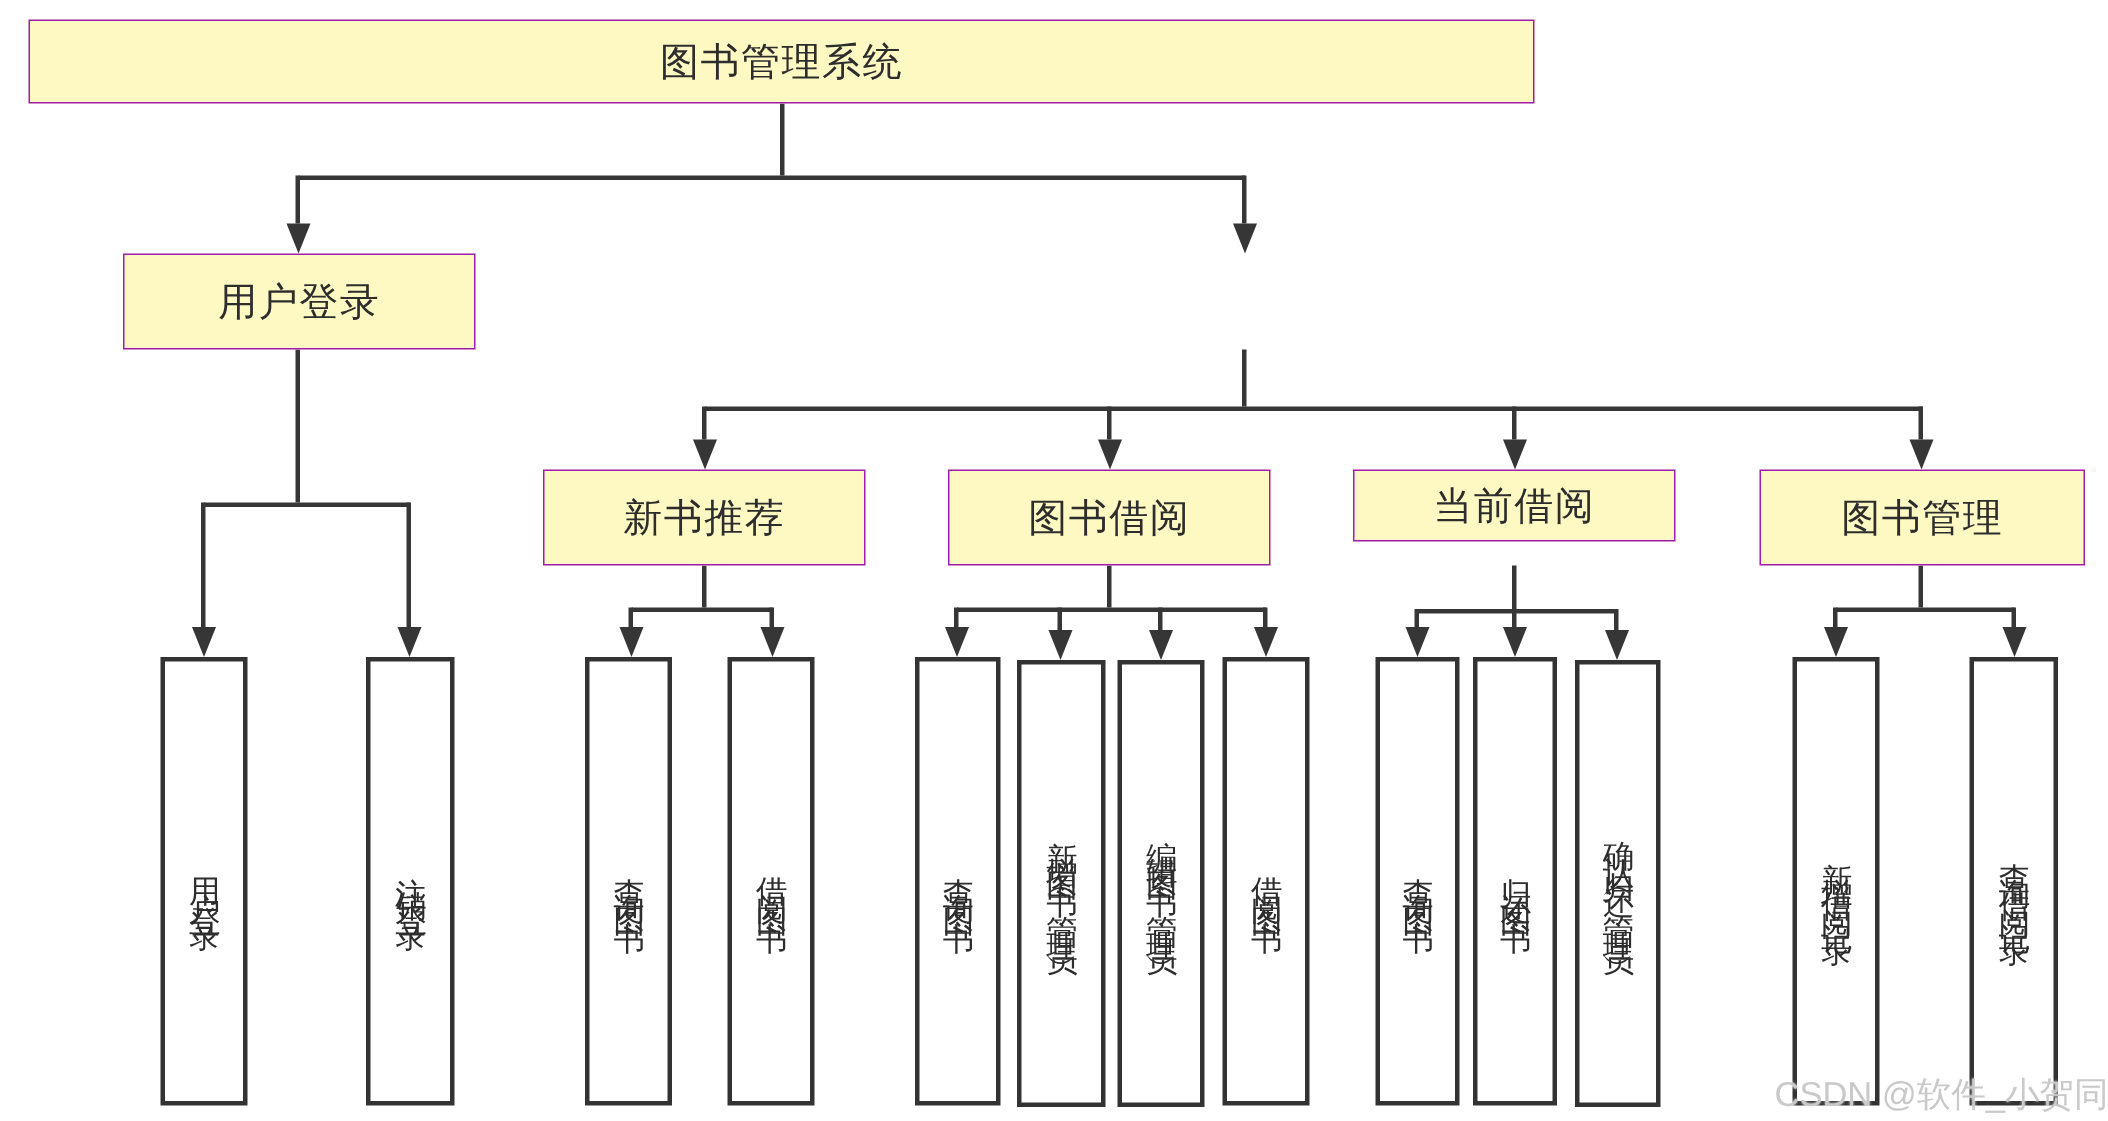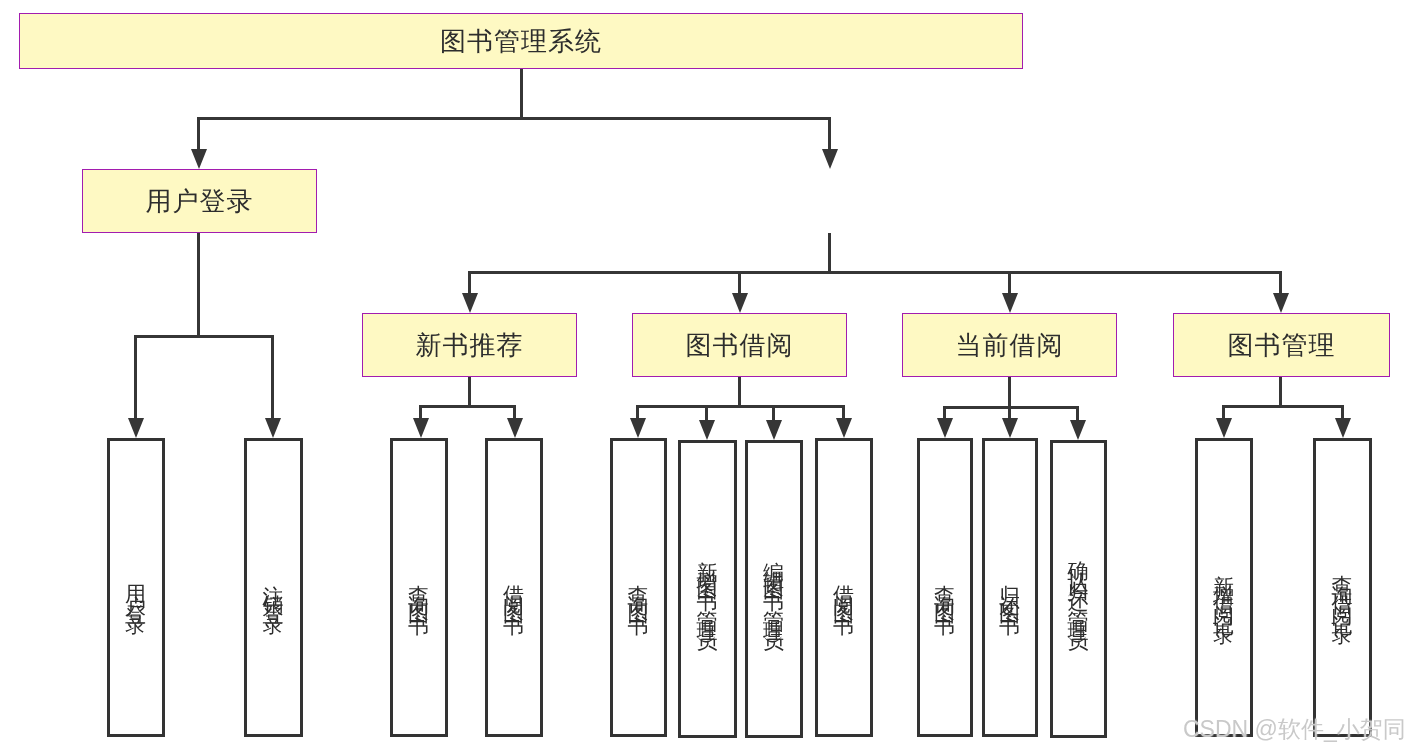--- a/index.html
+++ b/index.html
@@ -66,21 +66,21 @@
   <div class="hbox" style="left:82px;top:169px;width:235px;height:64px;">
     <span>用户登录</span>
   </div>
 
   <div class="hbox" style="left:362px;top:313px;width:215px;height:64px;">
     <span>新书推荐</span>
   </div>
   <div class="hbox" style="left:632px;top:313px;width:215px;height:64px;">
     <span>图书借阅</span>
   </div>
-  <div class="hbox" style="left:902px;top:313px;width:215px;height:64px;">
+  <div class="hbox" style="left:902px;top:313px;width:215px;height:48px;">
     <span>当前借阅</span>
   </div>
   <div class="hbox" style="left:1173px;top:313px;width:217px;height:64px;">
     <span>图书管理</span>
   </div>
 
   <div class="vbox" style="left:107px;top:438px;width:58px;height:299px;">
     <span class="vtext">用户登录</span>
   </div>
   <div class="vbox" style="left:244px;top:438px;width:59px;height:299px;">

